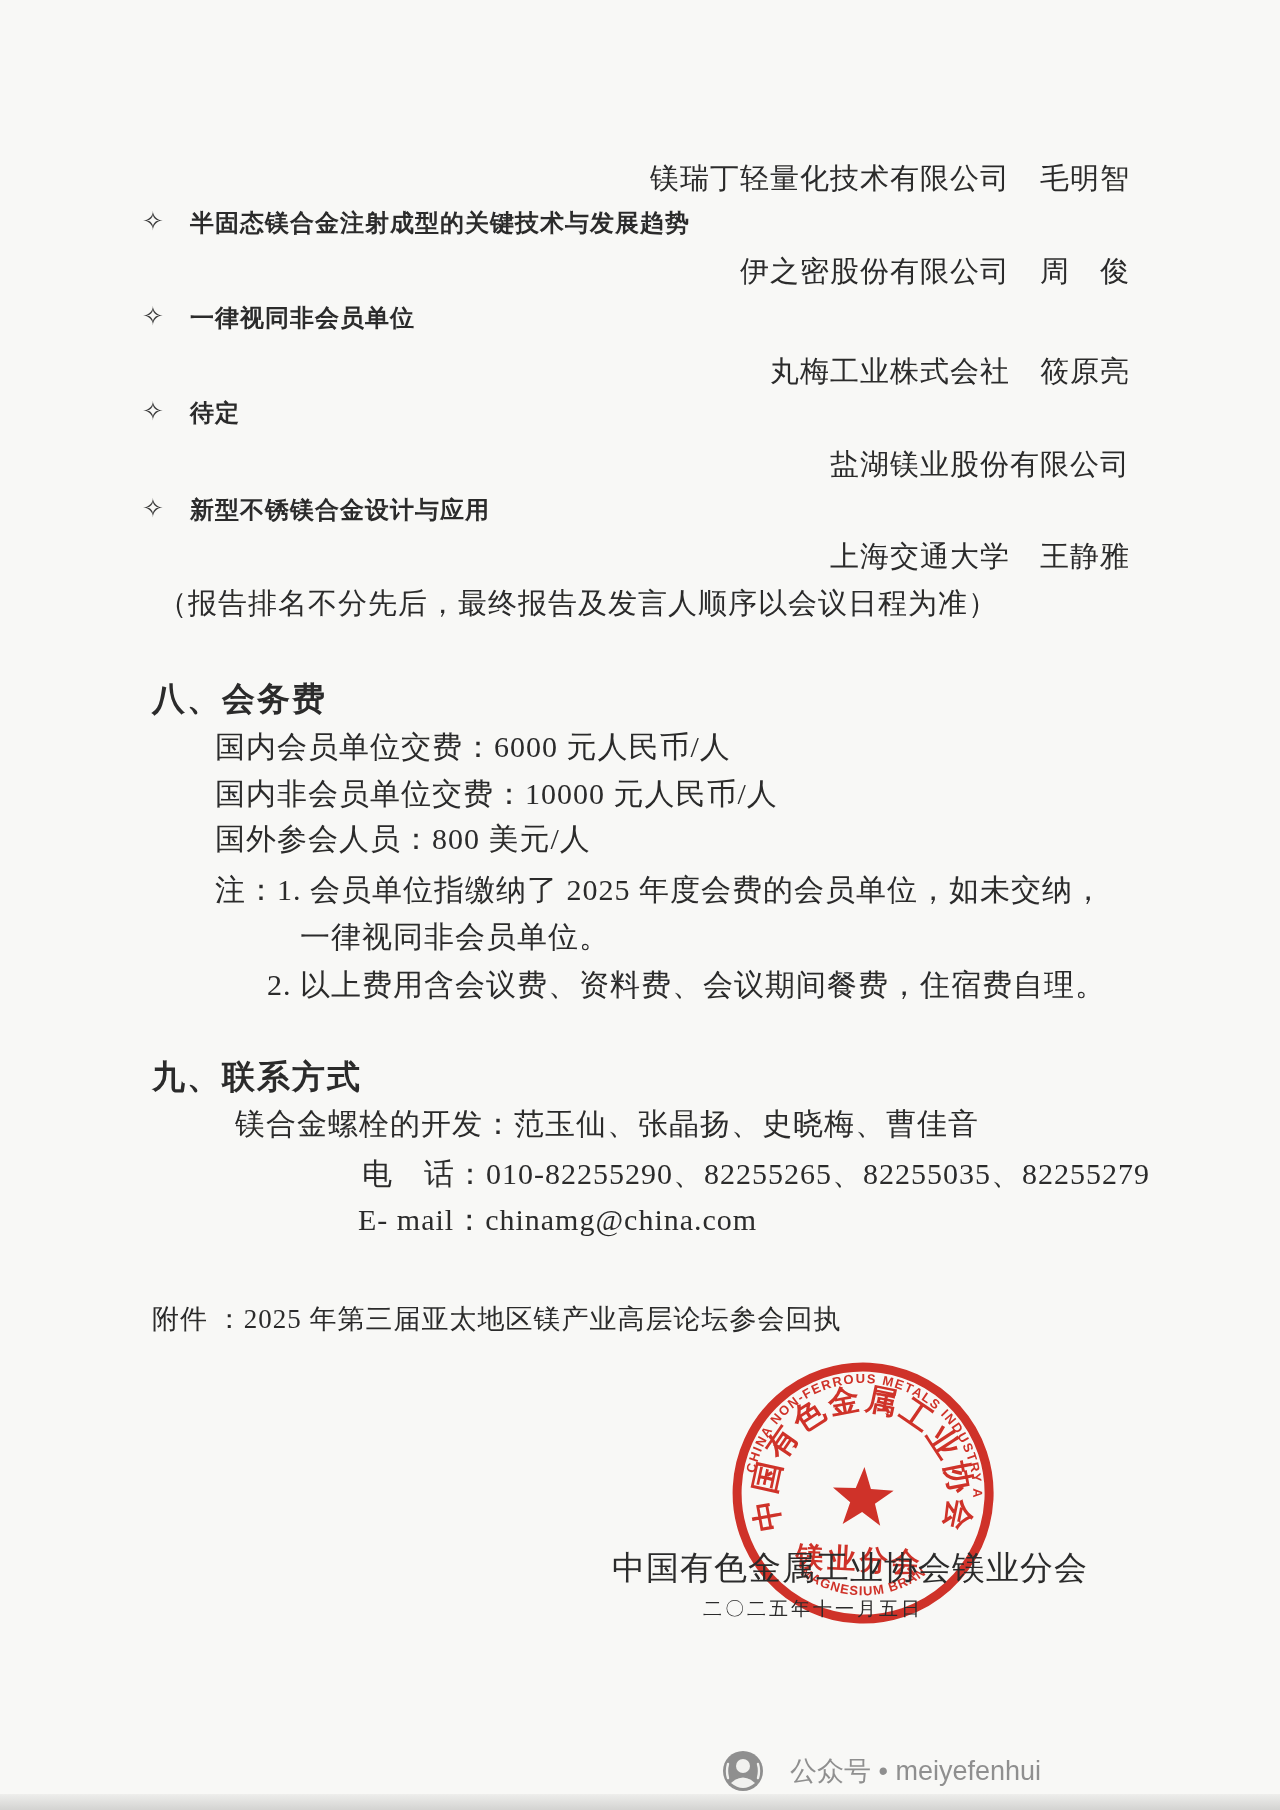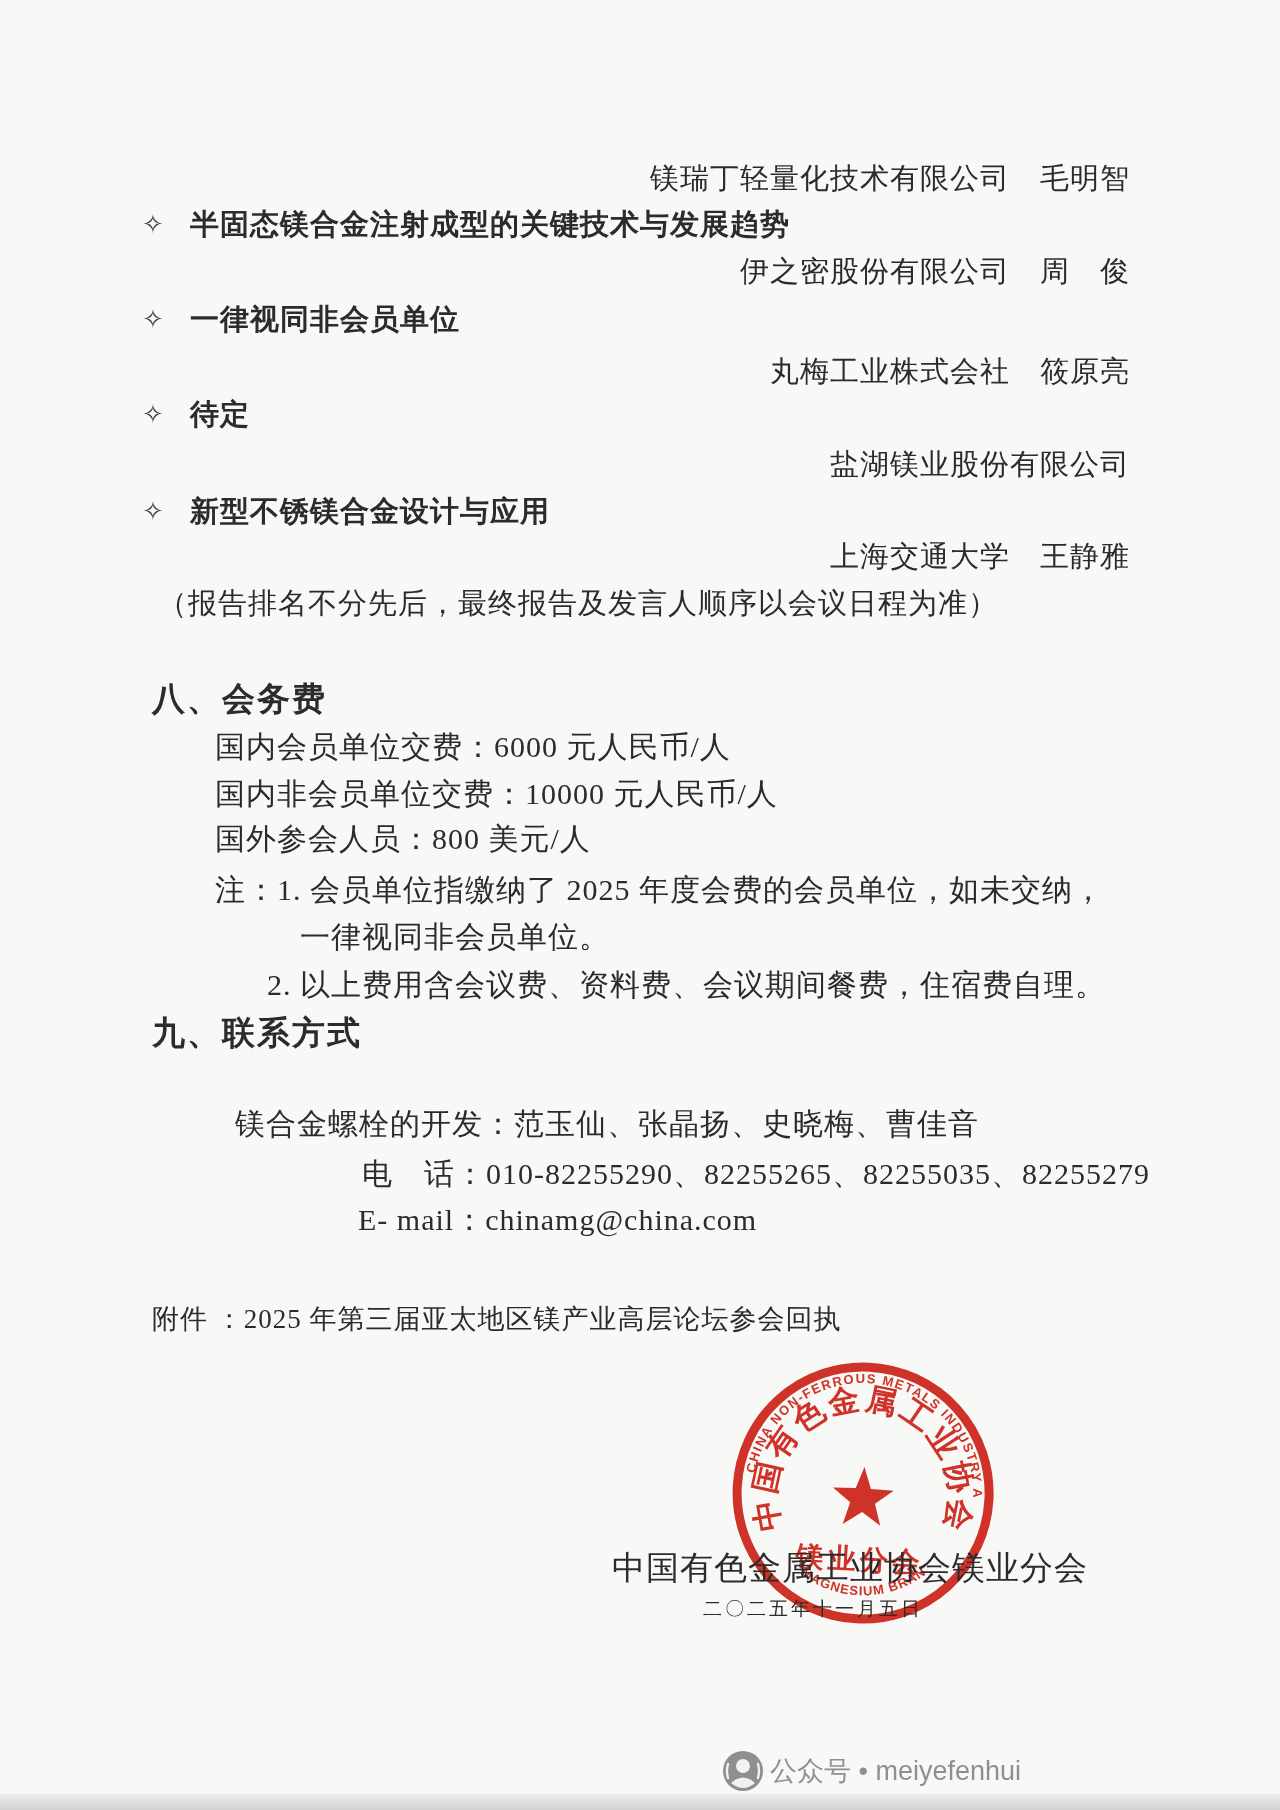--- a/index.html
+++ b/index.html
@@ -7,25 +7,25 @@
   .page {
     position:relative; width:1280px; height:1810px; margin:0 auto;
     background:#f8f8f6; overflow:hidden;
     font-family:"Liberation Serif","DejaVu Serif",serif; color:var(--ink);
   }
   .t { position:absolute; white-space:nowrap; line-height:1.25; }
   .serif { font-family:"Liberation Serif","DejaVu Serif",serif; font-size:29px; letter-spacing:1px; }
   .kai   { font-family:"Liberation Serif","DejaVu Serif",serif; font-size:30px; letter-spacing:1px; }
   .heibold { font-family:"Liberation Sans","DejaVu Sans",sans-serif; font-weight:700; }
   .right { right:150px; text-align:right; }
-  .topic { font-size:29px; letter-spacing:1px; }
+  .topic { font-size:24px; letter-spacing:1px; }
   .bullet-glyph { display:inline-block; width:48px; font-size:26px; color:#3a3a3a;
                   font-family:"DejaVu Sans",sans-serif; font-weight:400; transform:translateY(-1px); }
   .section-h { font-size:33px; letter-spacing:2px; }
-  .footer-row { position:absolute; display:flex; align-items:center; gap:6px; color:#8f8f8f;
+  .footer-row { position:absolute; display:flex; align-items:center; gap:26px; color:#8f8f8f;
                 font-family:"Liberation Sans","DejaVu Sans",sans-serif; font-size:27px; }
   .bottom-strip { position:absolute; left:0; right:0; bottom:0; height:16px;
                   background:linear-gradient(#eeeeec,#d3d3d1); }
   .stamp { position:absolute; mix-blend-mode:multiply; opacity:.95; color:var(--stamp-color);
            transform:rotate(3deg); }
   .sig { z-index:1; }
 </style>
 </head>
 <body>
 
@@ -56,21 +56,21 @@
   <div class="t kai" style="top:585px; left:158px; font-size:29px">（报告排名不分先后，最终报告及发言人顺序以会议日程为准）</div>
 
   <div class="t heibold section-h" style="top:678px; left:152px">八、会务费</div>
   <div class="t kai" style="top:728px; left:215px">国内会员单位交费：6000 元人民币/人</div>
   <div class="t kai" style="top:775px; left:215px">国内非会员单位交费：10000 元人民币/人</div>
   <div class="t kai" style="top:820px; left:215px">国外参会人员：800 美元/人</div>
   <div class="t kai" style="top:871px; left:215px">注：1. 会员单位指缴纳了 2025 年度会费的会员单位，如未交纳，</div>
   <div class="t kai" style="top:918px; left:300px">一律视同非会员单位。</div>
   <div class="t kai" style="top:966px; left:267px">2. 以上费用含会议费、资料费、会议期间餐费，住宿费自理。</div>
 
-  <div class="t heibold section-h" style="top:1012px; left:152px">九、联系方式</div>
+  <div class="t heibold section-h" style="top:1056px; left:152px">九、联系方式</div>
   <div class="t kai" style="top:1105px; left:235px">镁合金螺栓的开发：范玉仙、张晶扬、史晓梅、曹佳音</div>
   <div class="t kai" style="top:1155px; left:362px">电　话：010-82255290、82255265、82255035、82255279</div>
   <div class="t kai" style="top:1201px; left:358px">E- mail：chinamg@china.com</div>
 
   <div class="t kai" style="top:1303px; left:152px; font-size:27px">附件 ：2025 年第三届亚太地区镁产业高层论坛参会回执</div>
 
   <div class="t kai sig" style="top:1548px; left:612px; font-size:33px">中国有色金属工业协会镁业分会</div>
   <div class="t kai sig" style="top:1597px; left:703px; font-size:19px; letter-spacing:3px">二〇二五年十一月五日</div>
 
   <div class="stamp" style="left:727px; top:1357px">

